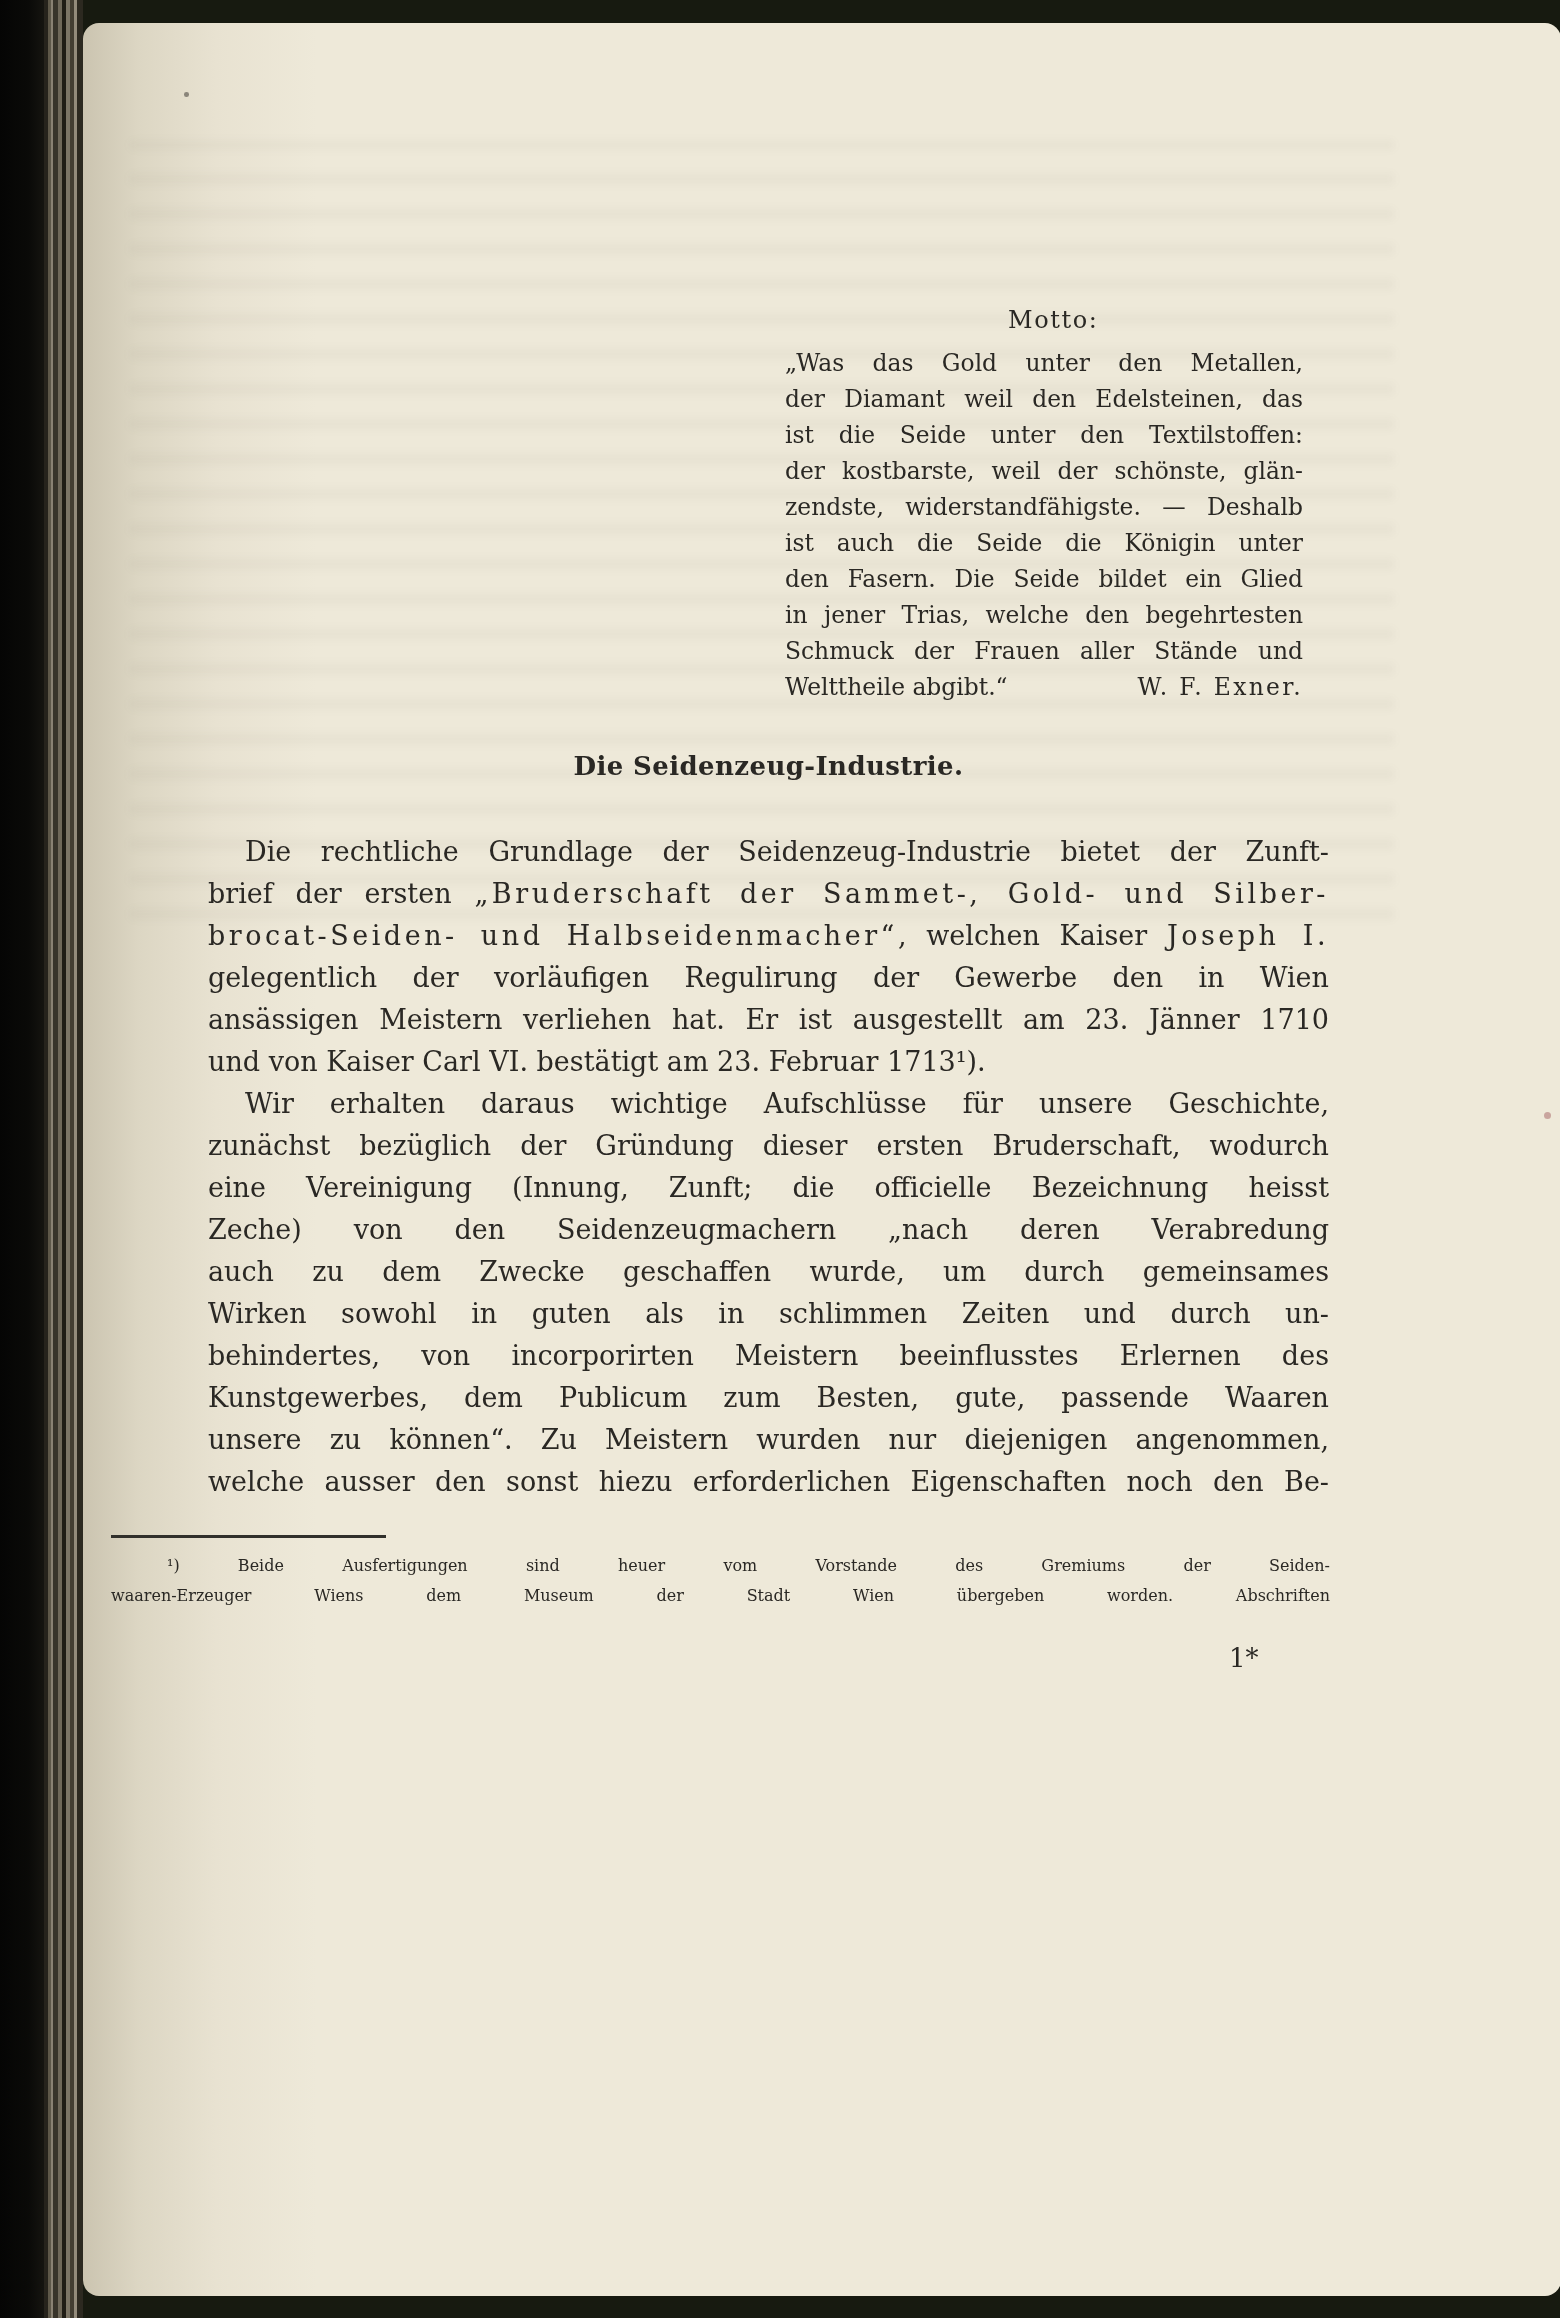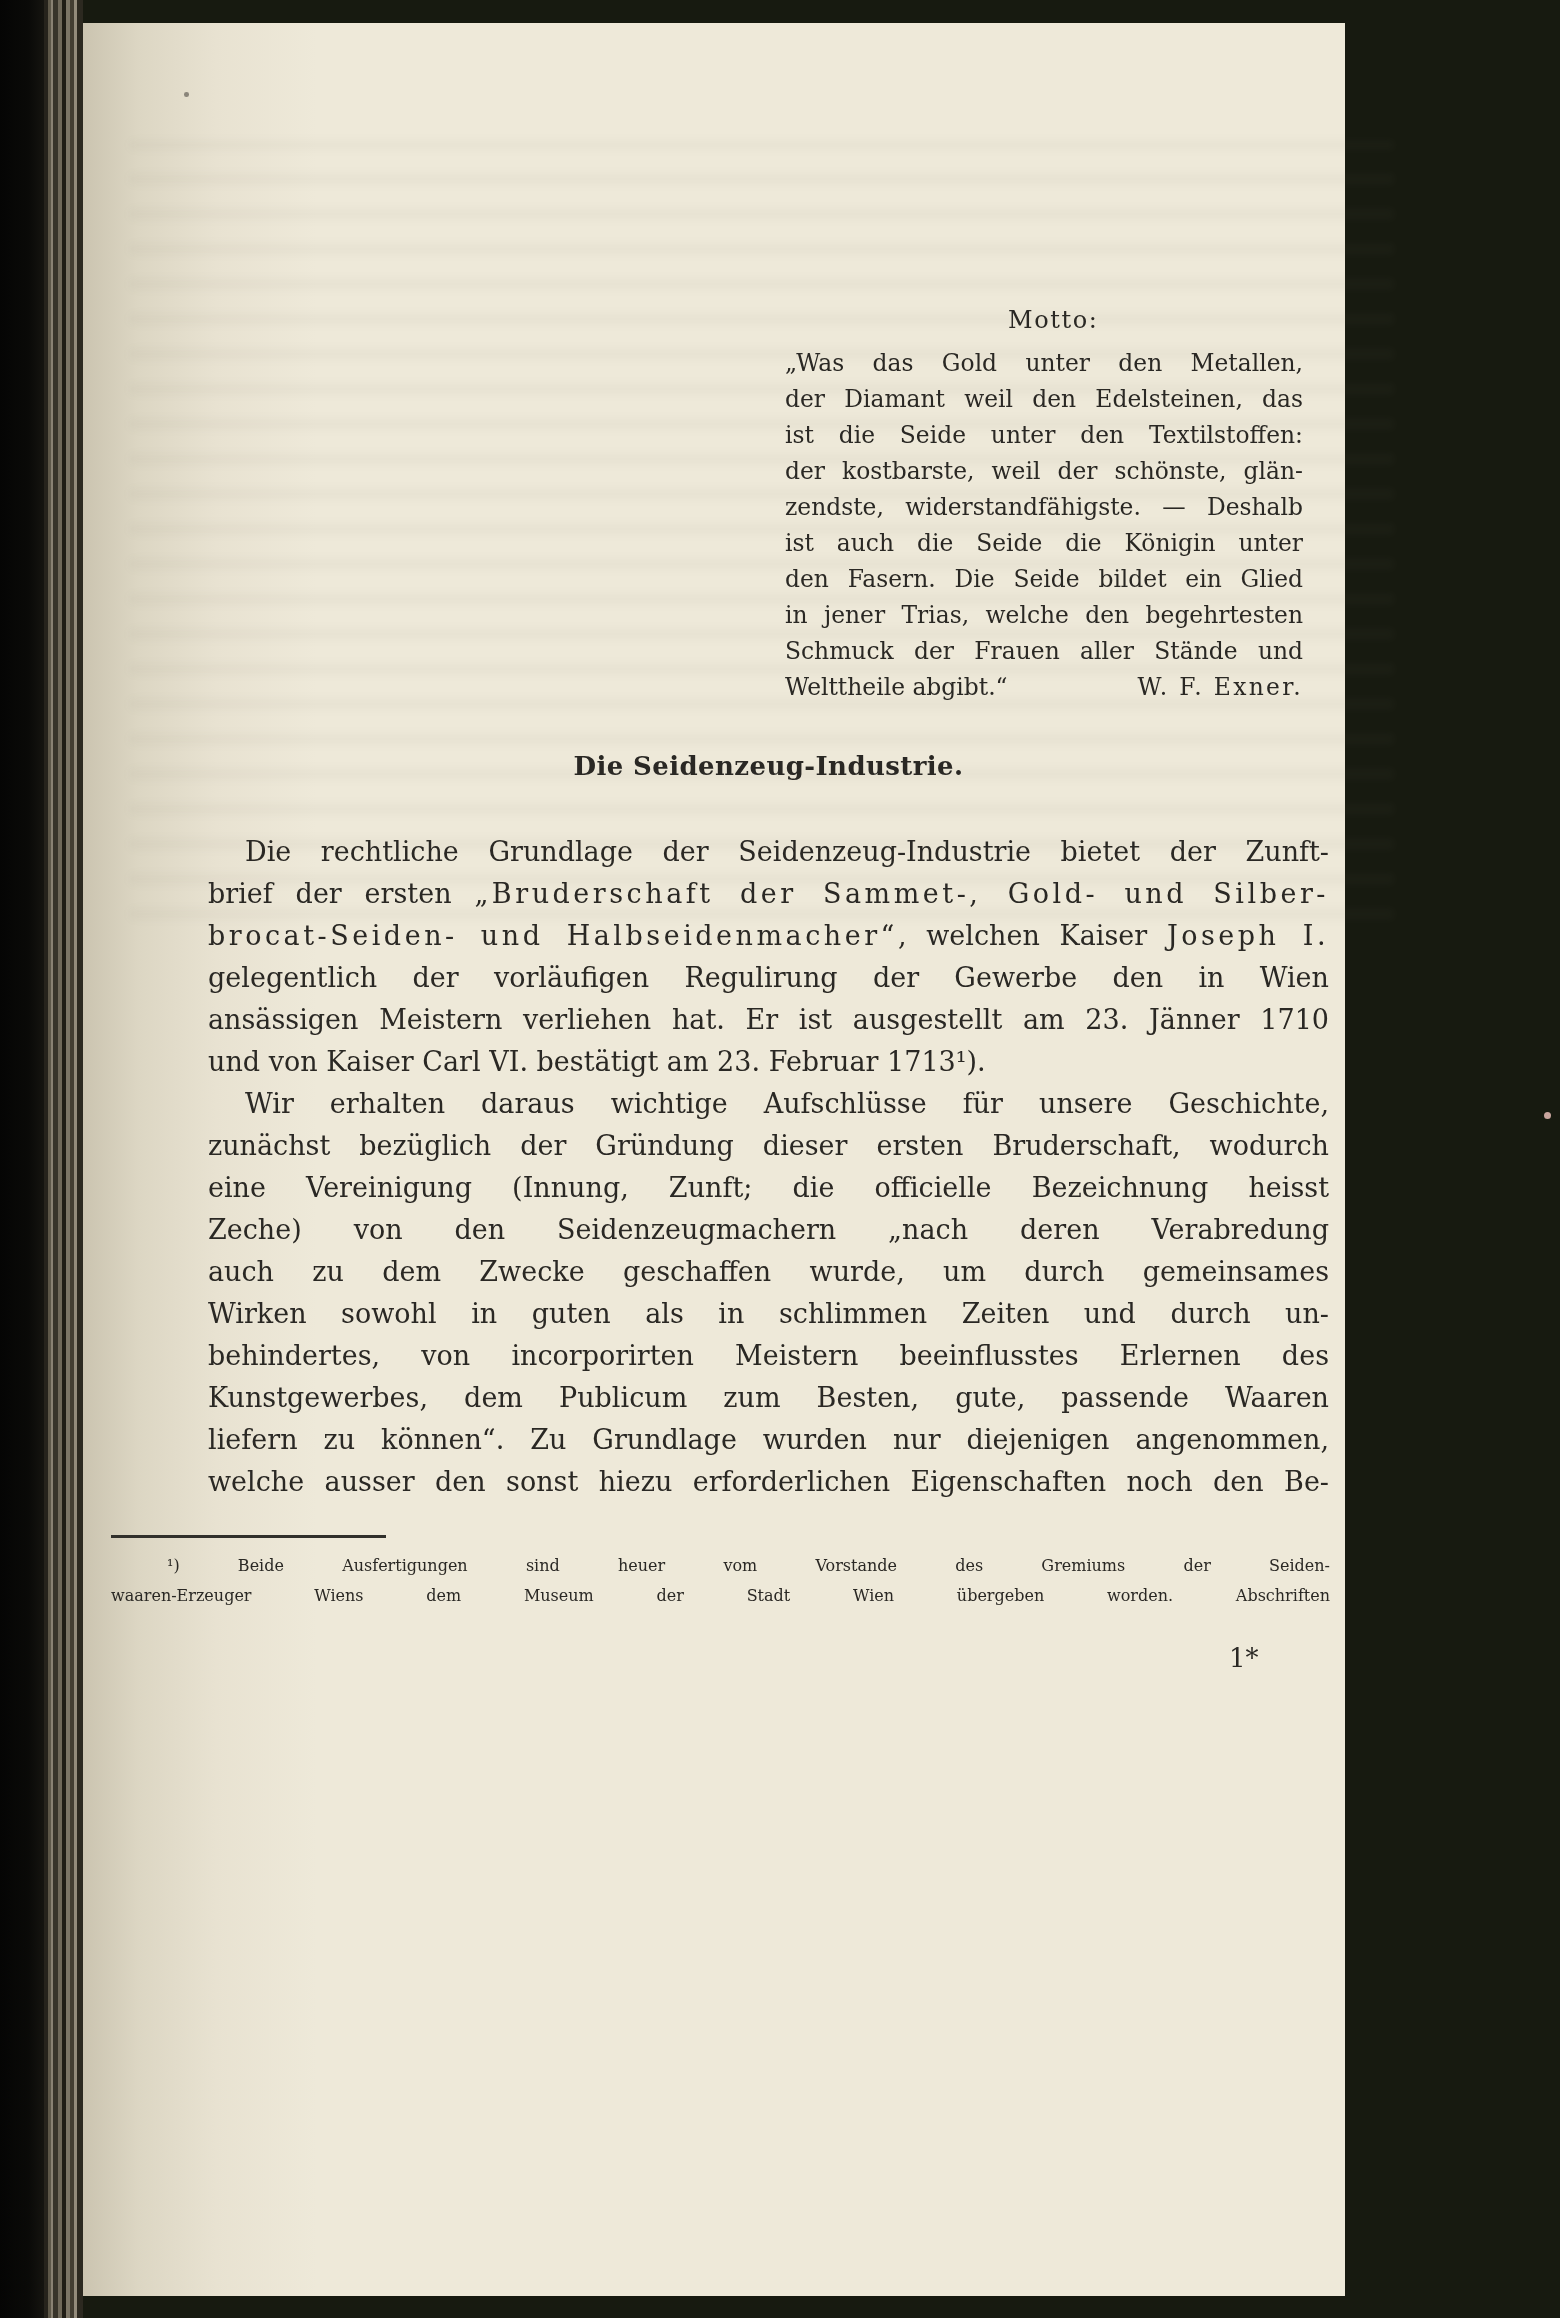--- a/index.html
+++ b/index.html
@@ -9,22 +9,22 @@
     font-family:"DejaVu Serif","Liberation Serif",serif;
     color:var(--ink,#2a2824);
   }
   #spine{position:absolute;left:0;top:0;width:44px;height:100%;
     background:linear-gradient(90deg,#050504 0%,#0a0a08 65%,#151410 100%);}
   #edges{position:absolute;left:44px;top:0;width:39px;height:100%;
     background:repeating-linear-gradient(90deg,
       #26231c 0 3.9px,#5e5849 3.9px 7px,#8a8273 7px 9.4px,#38342a 9.4px 14px,
       #6f6859 14px 18px,#201d16 18px 22px,#7c7566 22px 26px,#433e32 26px 30px,
       #938b7b 30px 33px,#2c2920 33px 39px);}
-  #paper{position:absolute;left:83px;top:23.4px;width:1262px;height:2273px;
-    background:linear-gradient(90deg,#cbc4b0 0px,#dcd6c3 55px,#e8e2d1 133px,var(--paper,#eee9d9) 234px,var(--paper,#eee9d9) 100%);}
+  #paper{position:absolute;left:83px;top:23.4px;width:1478px;height:2273px;
+    background:linear-gradient(90deg,#cbc4b0 0px,#dcd6c3 55px,#e8e2d1 133px,var(--paper,#eee9d9) 234px,var(--paper,#eee9d9) 100%);border-radius:16px;}
   #ghost{position:absolute;left:47px;top:117px;width:1264px;height:780px;
     background:repeating-linear-gradient(0deg,rgba(122,117,102,0.10) 0 11.7px,rgba(0,0,0,0) 11.7px 35px);
     filter:blur(3.9px);opacity:.5;pointer-events:none;}
   .speck{position:absolute;border-radius:50%;}
   #speck1{left:101px;top:69px;width:4.7px;height:4.7px;background:var(--speck_gray,#8a857a);}
   #speck2{left:1461px;top:1089px;width:7px;height:7px;background:var(--speck_pink,#c9a59e);}
 
   #motto-label{position:absolute;left:925px;top:283px;font-size:24px;letter-spacing:1.6px;}
   #motto-block{position:absolute;left:702px;top:322px;width:518px;}
   .m-line{font-size:23.4px;line-height:36px;}
@@ -92,21 +92,21 @@
         </div>
         <div>
           <div class="b-line jline first"><span>Wir erhalten daraus wichtige Aufschlüsse für unsere Geschichte,</span></div>
           <div class="b-line jline"><span>zunächst bezüglich der Gründung dieser ersten Bruderschaft, wodurch</span></div>
           <div class="b-line jline"><span>eine Vereinigung (Innung, Zunft; die officielle Bezeichnung heisst</span></div>
           <div class="b-line jline"><span>Zeche) von den Seidenzeugmachern „nach deren Verabredung</span></div>
           <div class="b-line jline"><span>auch zu dem Zwecke geschaffen wurde, um durch gemeinsames</span></div>
           <div class="b-line jline"><span>Wirken sowohl in guten als in schlimmen Zeiten und durch un-</span></div>
           <div class="b-line jline"><span>behindertes, von incorporirten Meistern beeinflusstes Erlernen des</span></div>
           <div class="b-line jline"><span>Kunstgewerbes, dem Publicum zum Besten, gute, passende Waaren</span></div>
-          <div class="b-line jline"><span>liefern zu können“. Zu Grundlage wurden nur diejenigen angenommen,</span></div>
+          <div class="b-line jline"><span>unsere zu können“. Zu Meistern wurden nur diejenigen angenommen,</span></div>
           <div class="b-line jline"><span>welche ausser den sonst hiezu erforderlichen Eigenschaften noch den Be-</span></div>
         </div>
       </div>
 
     <div id="footnote-rule"></div>
     <div id="footnote-lines">
         <div class="f-line jline first"><span>¹) Beide Ausfertigungen sind heuer vom Vorstande des Gremiums der Seiden-</span></div>
         <div class="f-line jline"><span>waaren-Erzeuger Wiens dem Museum der Stadt Wien übergeben worden. Abschriften</span></div>
       </div>
 

